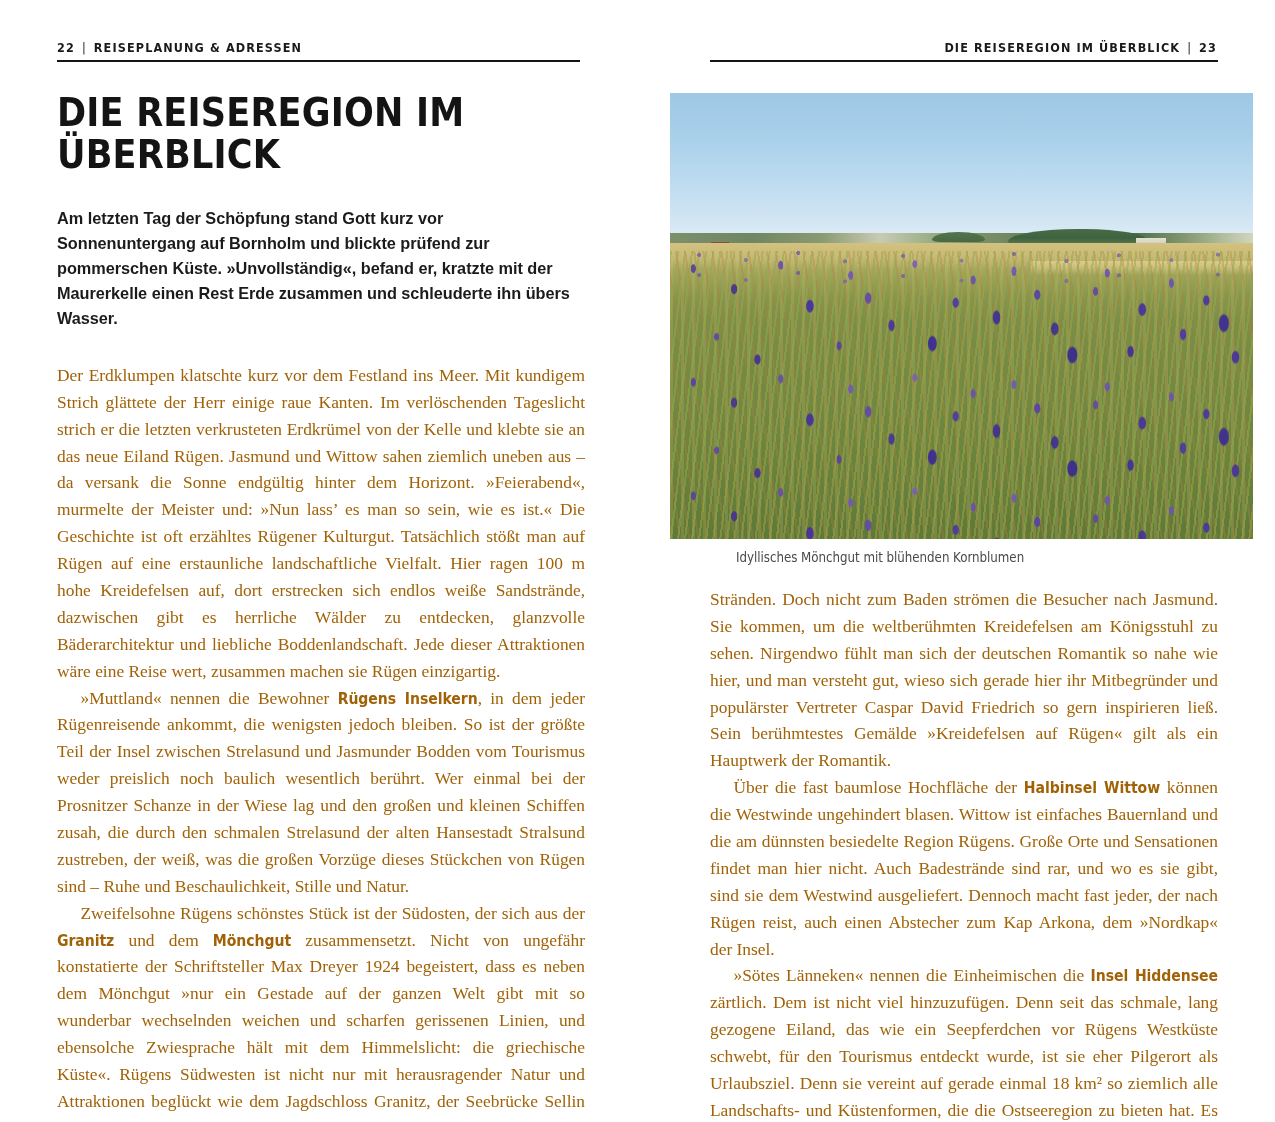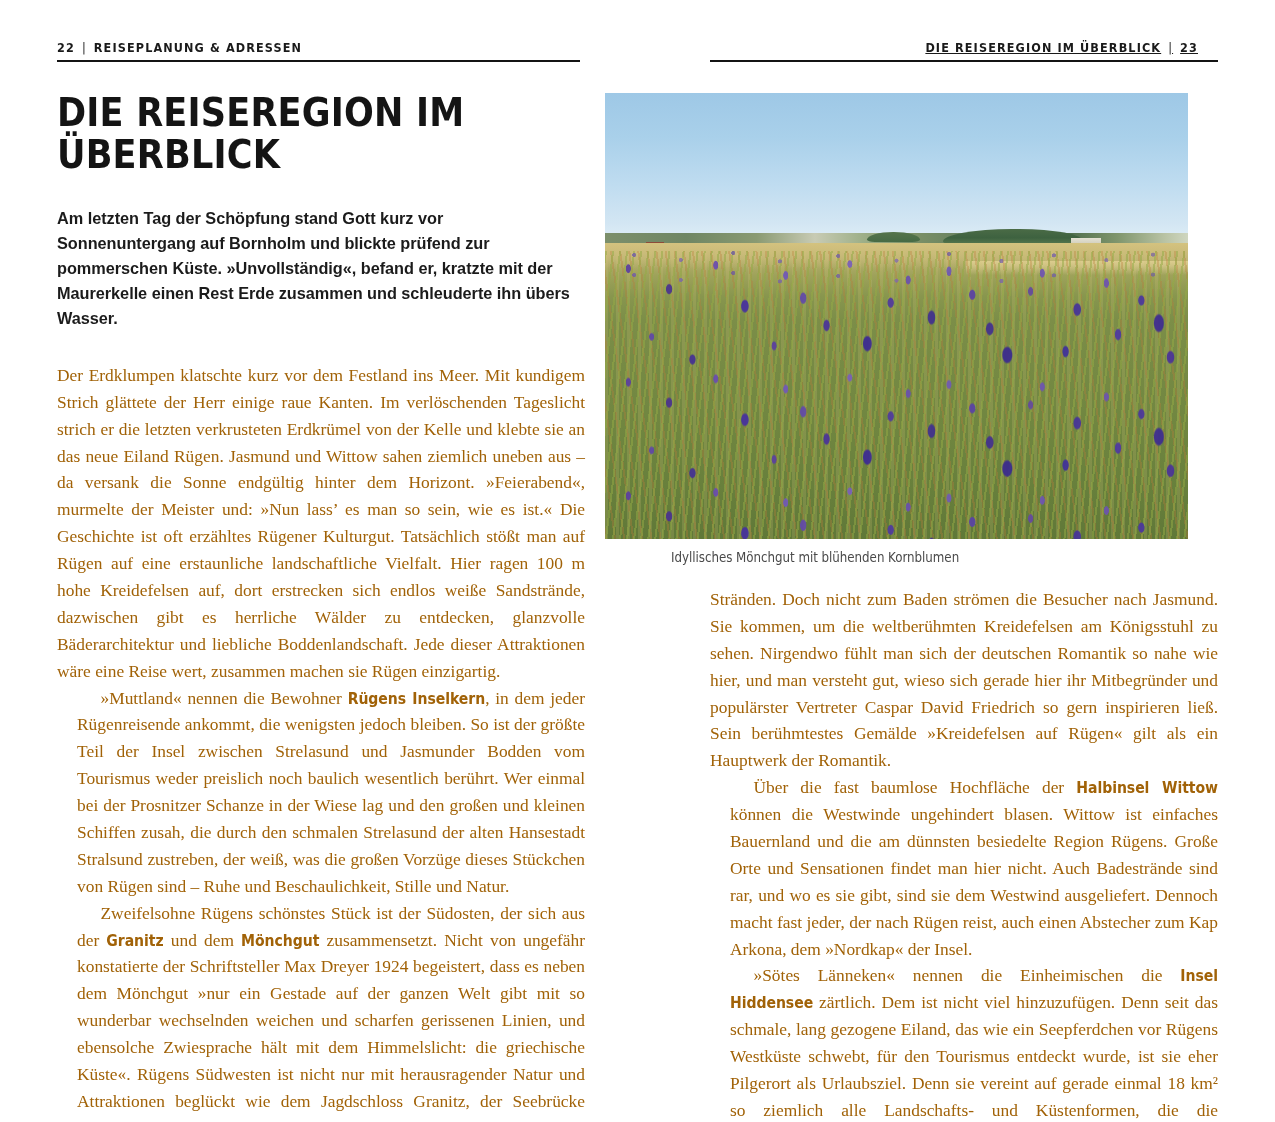--- a/index.html
+++ b/index.html
@@ -20,41 +20,41 @@
     position: absolute;
     top: 40px;
     font-family: "DejaVu Sans Condensed", "Liberation Sans", sans-serif;
     font-weight: 700;
     font-size: 12.5px;
     letter-spacing: 0.09em;
     color: #1a1a1a;
     white-space: nowrap;
   }
   .runhead.left  { left: 57px; }
-  .runhead.right { right: 71px; text-decoration: underline; }
+  .runhead.right { right: 52px; }
   .runhead .sep { padding: 0 7px; font-weight: 400; }
 
   .rule {
     position: absolute;
     height: 2px;
     background: #141414;
     top: 60px;
   }
   .rule.left  { left: 57px;  width: 523px; }
   .rule.right { left: 710px; width: 508px; }
 
   
   .col-left {
     position: absolute;
     left: 57px; top: 92px;
     width: 528px;
   }
   .col-right-top {
     position: absolute;
-    left: 605px; top: 93px;
+    left: 670px; top: 93px;
     width: 583px;
   }
   .col-right-text {
     position: absolute;
     left: 710px; top: 586px;
     width: 508px;
   }
 
   
   h1.headline {
@@ -82,21 +82,21 @@
   p.body {
     font-family: "Liberation Serif", serif;
     font-size: 17.4px;
     line-height: 1.545;
     color: #a16207;
     text-align: justify;
     text-justify: inter-word;
     hyphens: manual;
     margin: 0;
   }
-  p.body.indent { text-indent: 1.35em; margin-left: 20px; }
+  p.body.indent { text-indent: 1.35em; }
 
   b.term {
     font-family: "DejaVu Sans Condensed", "Liberation Sans", sans-serif;
     font-weight: 700;
     font-size: 15.6px;
     letter-spacing: -0.003em;
   }
 
   
   .photo-wrap {

